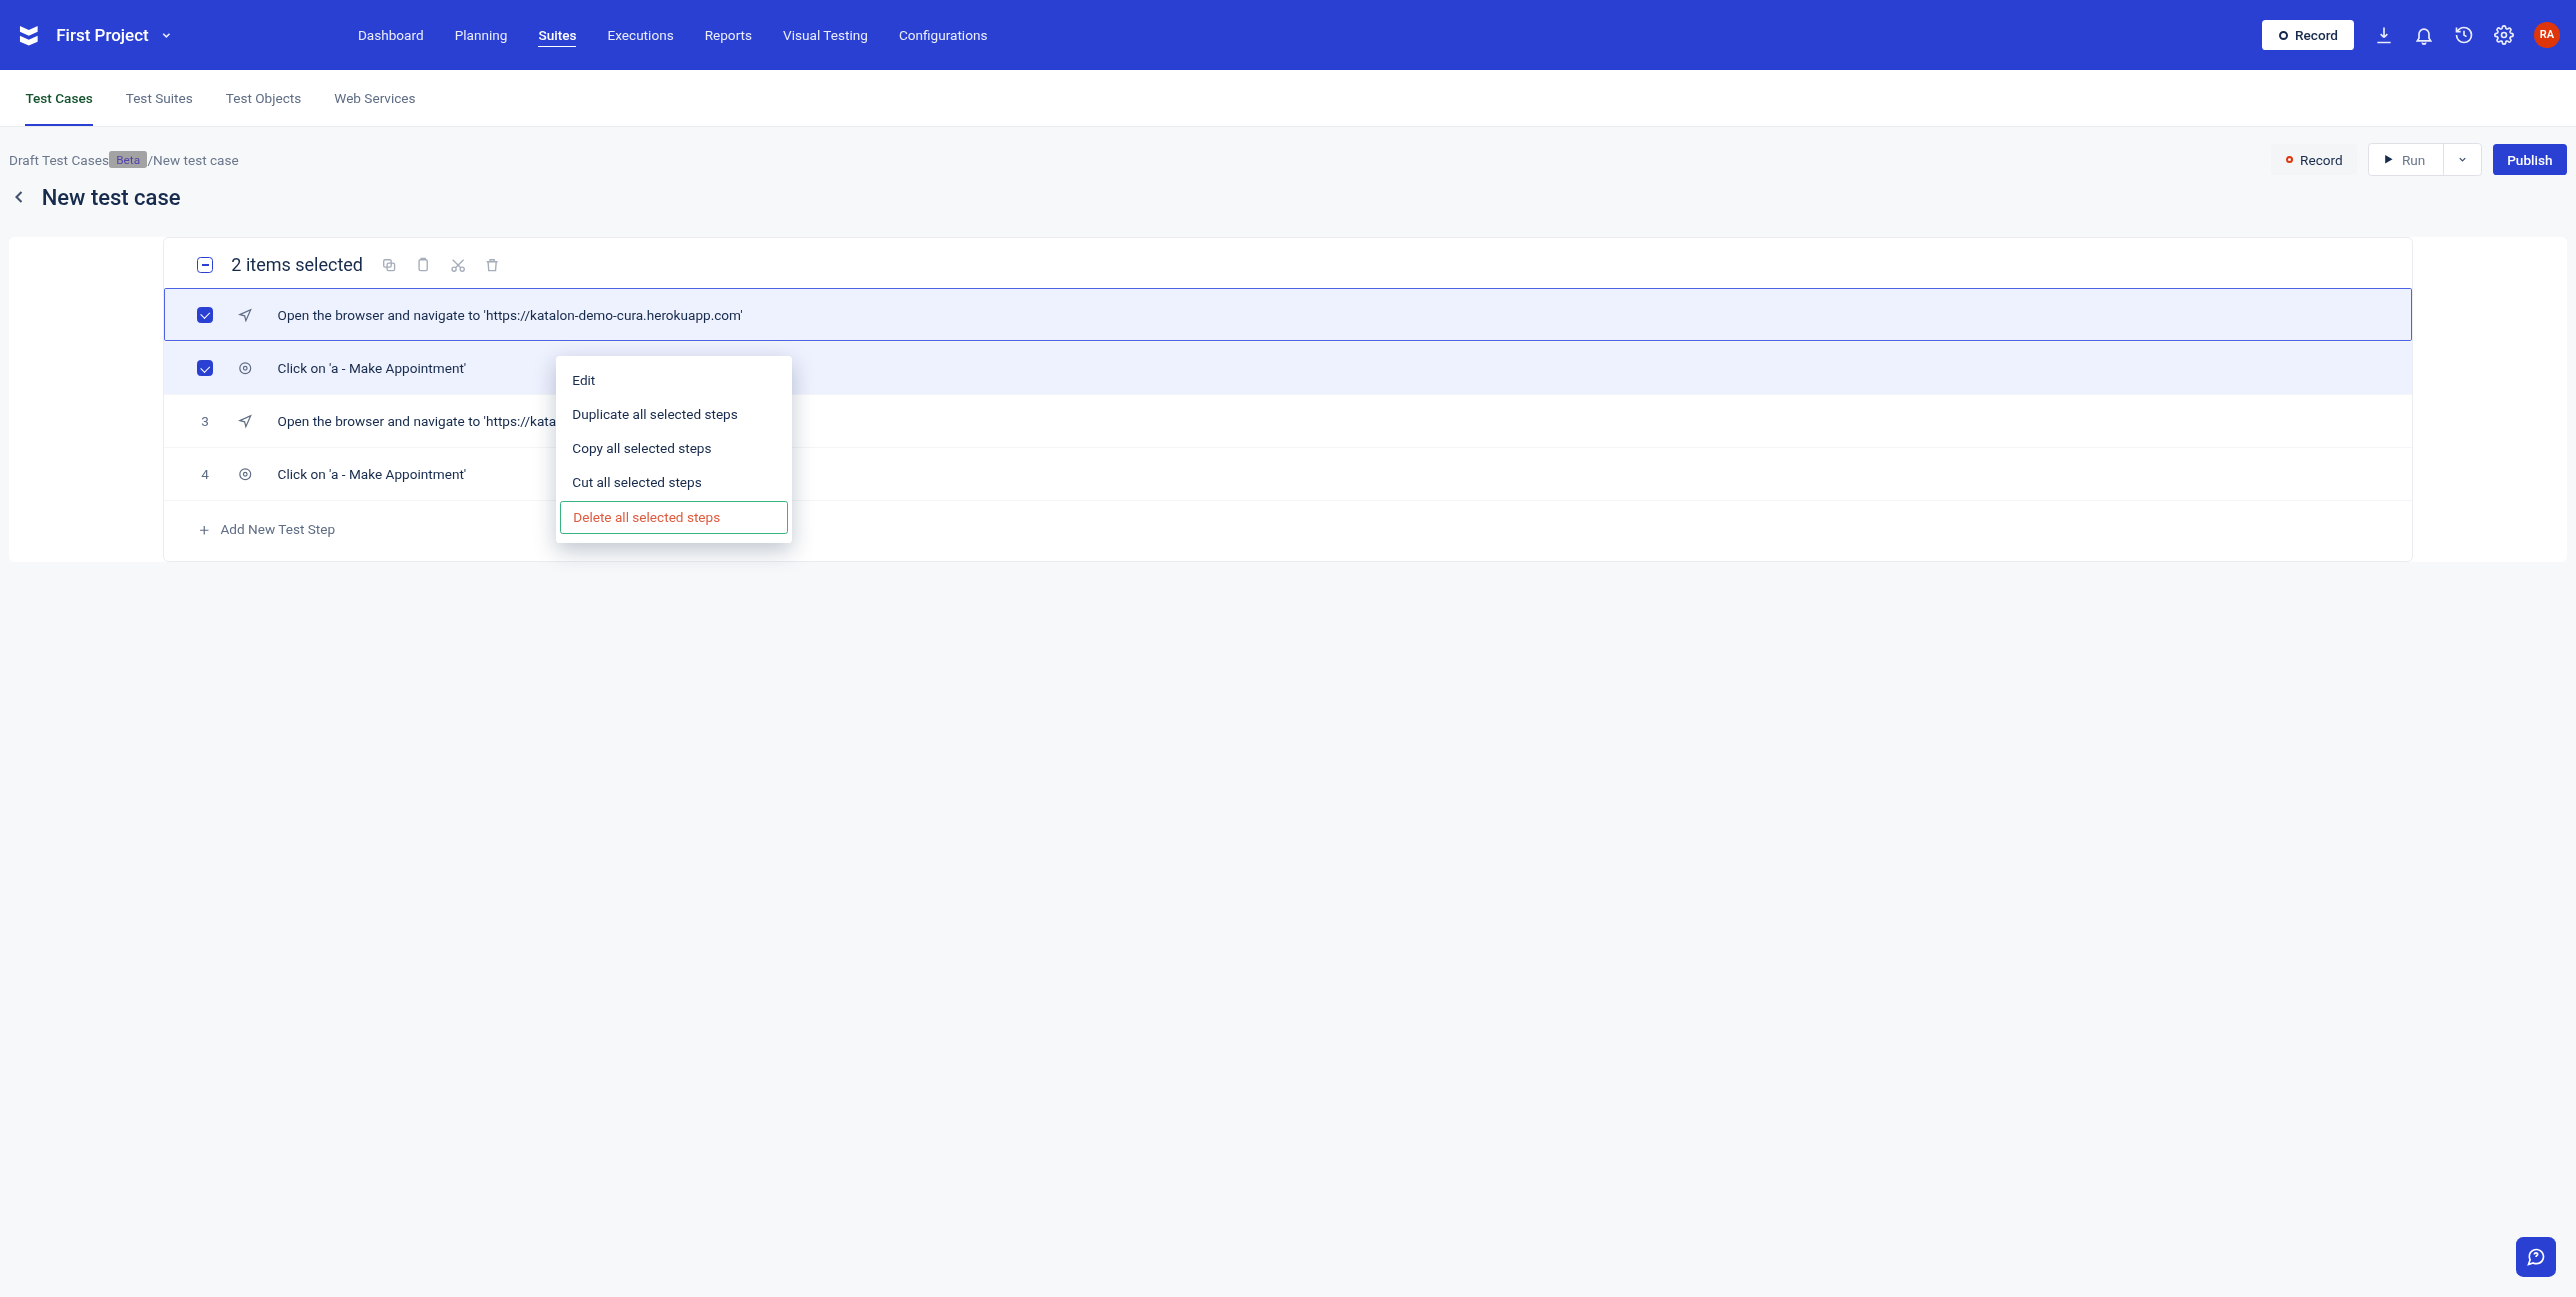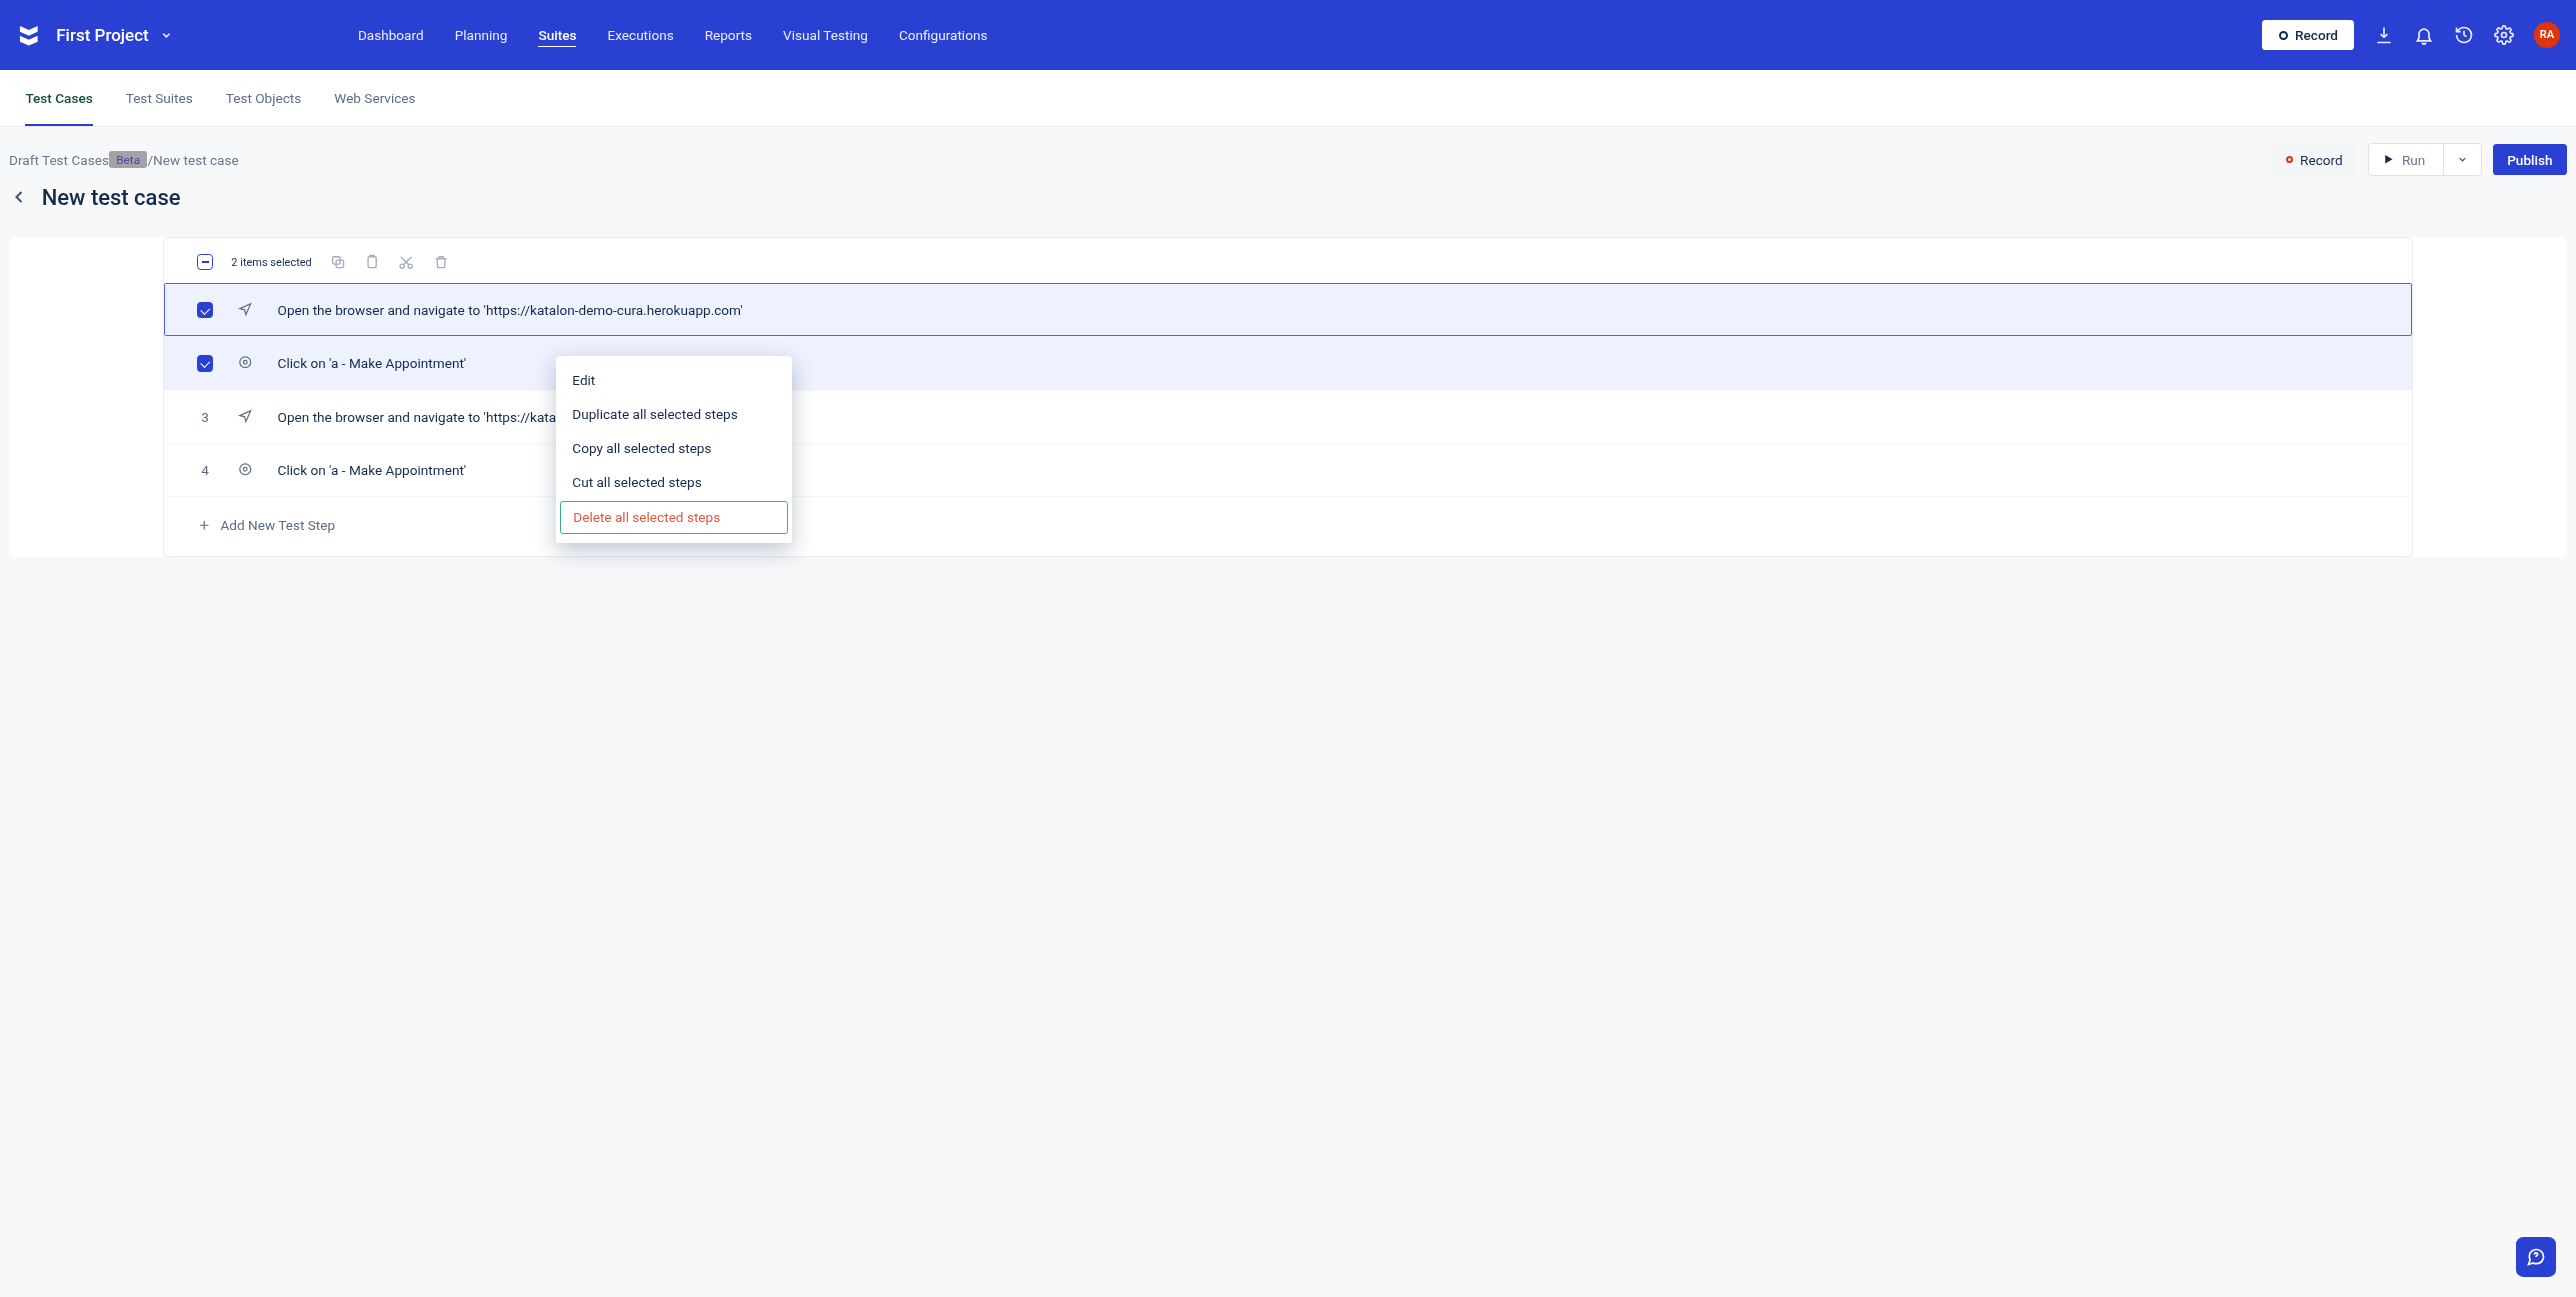--- a/index.html
+++ b/index.html
@@ -37,24 +37,24 @@
   .btn-run-dd { border-left:0.9px solid #dfe1e6; padding:7.3px 12.7px; display:flex; align-items:center; }
   .btn-publish { background:#2940d3; color:#fff; font-weight:500; }
 
   .canvas { background:#fff; margin:27px 9px 0; border-radius:5.4px; padding: 0; }
   .steps-card { background:#fff; border:0.9px solid #ebecf0; border-radius:5.4px; margin:25.4px 154px; position:relative; }
   .selection-bar { display:flex; align-items:center; gap:18px; padding:16.3px 33px 12.7px; }
   .chk { width:16.3px; height:16.3px; border-radius:3.6px; border:1.8px solid #2940d3; display:flex; align-items:center; justify-content:center; }
   .chk.minus::after { content:""; width:7.3px; height:1.8px; background:#2940d3; }
   .chk.checked { background:#2940d3; }
   .chk.checked::after { content:""; width:7.3px; height:4.5px; border-left:1.8px solid #fff; border-bottom:1.8px solid #fff; transform:rotate(-45deg); margin-top:-1.8px; }
-  .sel-text { font-size:11px; color:#172b4d; }
+  .sel-text { font-size:18px; color:#172b4d; }
   .ghost-icon { color:#a5adba; }
 
-  .step-row { display:flex; align-items:flex-start; gap:24px; padding:18px 33px; border-top:0.9px solid #f4f5f7; position:relative; }
+  .step-row { display:flex; align-items:center; gap:24px; padding:18px 33px; border-top:0.9px solid #f4f5f7; position:relative; }
   .step-row.selected { background:#eef1fe; }
   .step-row.selected.first { outline:1.8px solid #4c63e6; outline-offset:-1.8px; border-radius:1.8px; }
   .row-num { width:16.3px; text-align:center; color:#5e6c84; font-size:13.6px; }
   .step-icon { color:#5e6c84; width:16.3px; display:flex; justify-content:center; }
   .step-text { font-size:13.6px; color:#172b4d; white-space:nowrap; overflow:hidden; }
 
   .context-menu { position:absolute; left:392px; top:118px; background:#fff; border-radius:3.6px; box-shadow:0 7.3px 22px rgba(9,30,66,.25); padding:7.3px 0; min-width:236px; z-index:50; }
   .ctx-item { padding:9px 16.3px; font-size:13.6px; color:#172b4d; cursor:pointer; }
   .ctx-item.danger { color:#de5b3f; border:1.8px solid #36b37e; border-radius:2.7px; margin:1.8px 3.6px; padding:7.3px 12.7px; }
 

